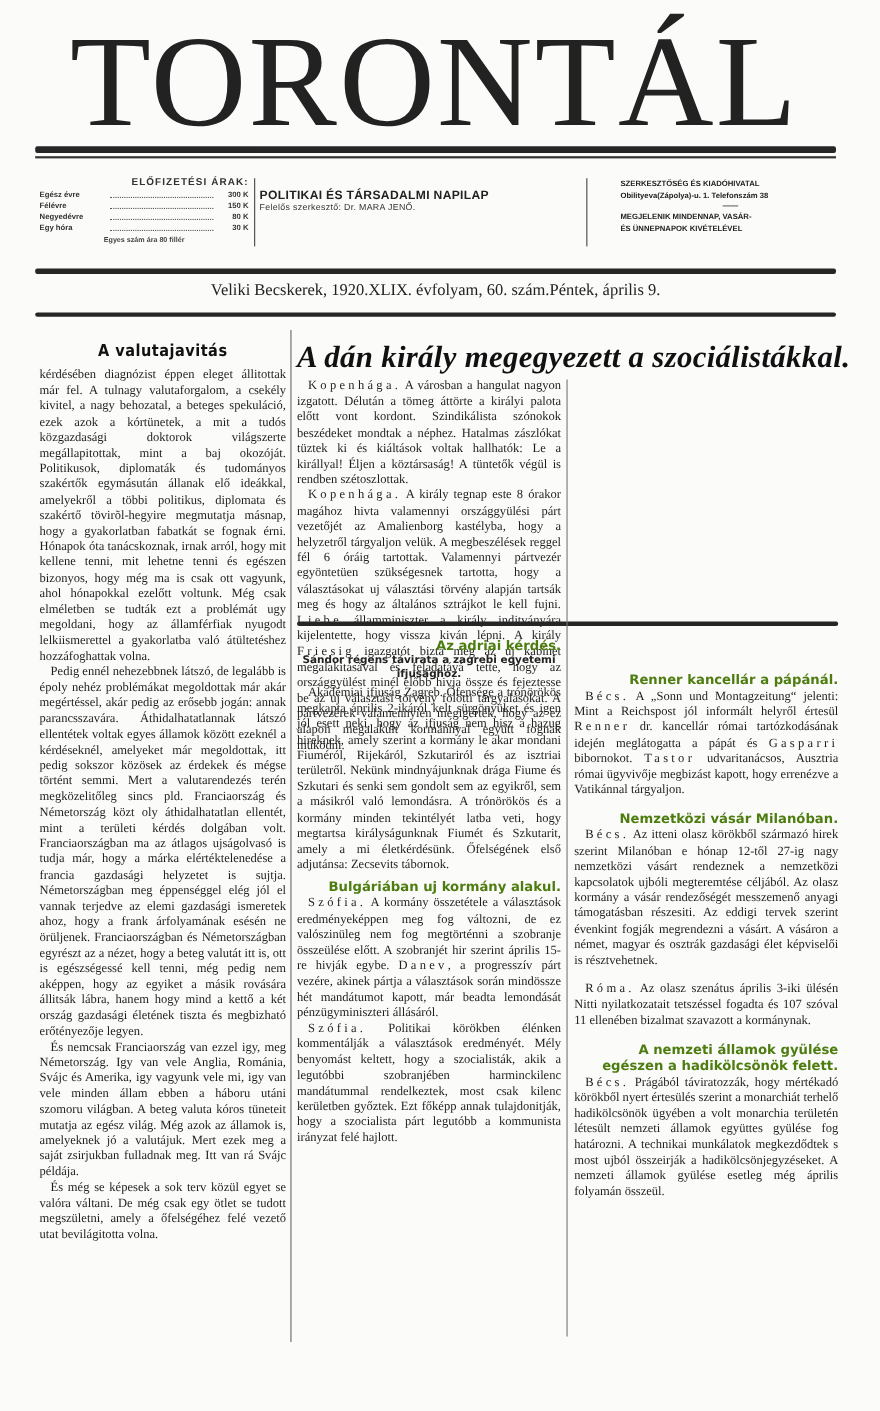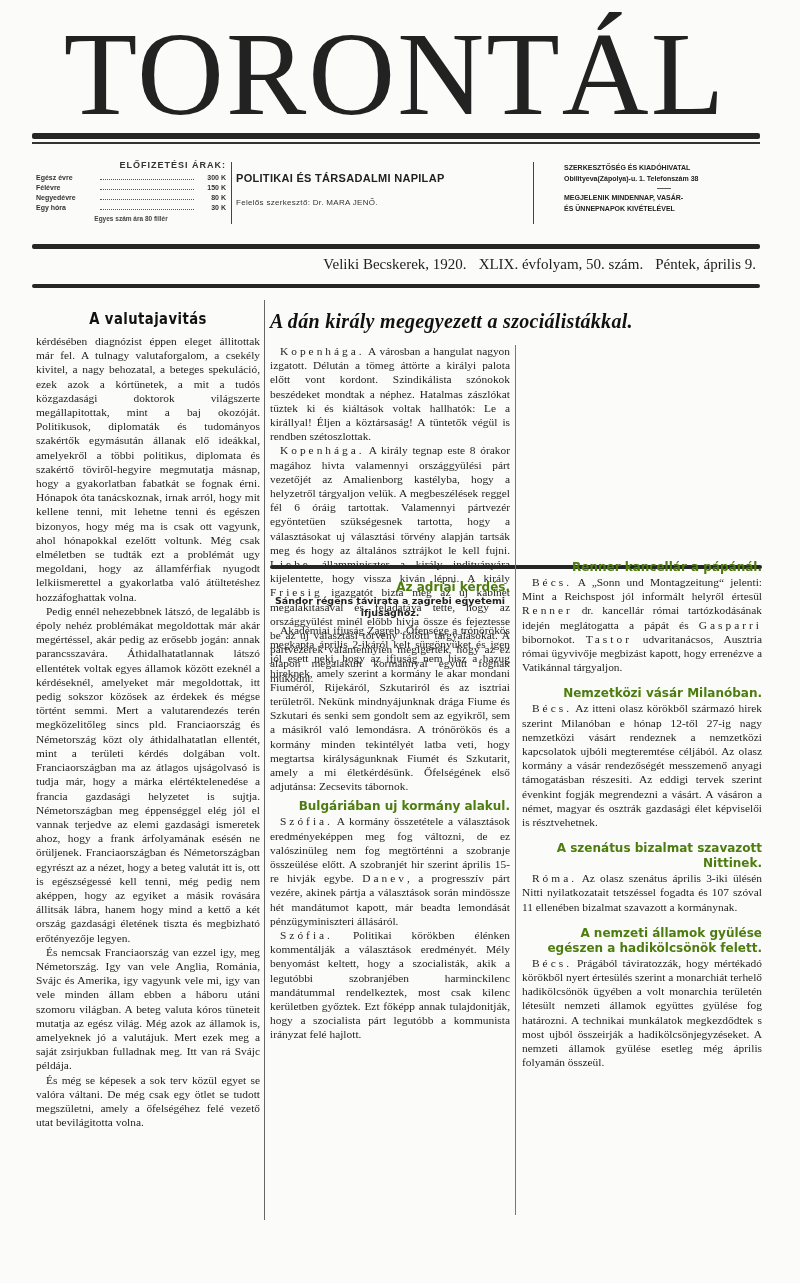--- a/index.html
+++ b/index.html
@@ -17,34 +17,34 @@
   .sub-row { display: flex; font-size: 7px; line-height: 10px; color: #333; font-weight: bold; }
   .sub-row .lbl { width: 60px; }
   .sub-row .dots { flex: 1; border-bottom: 1px dotted #555; margin: 0 4px 3px; }
   .sub-row .val { width: 28px; text-align: right; }
   .sub-note { font-size: 6.5px; text-align: center; color: #444; margin-top: 2px; font-weight: bold; }
 
   .vline { position: absolute; width: 1px; background: #444; }
 
   .center-box { position: absolute; left: 236px; top: 172px; width: 290px; text-align: left; font-family: "Liberation Sans", sans-serif; }
   .center-box .kind { font-size: 11px; font-weight: bold; letter-spacing: 0.3px; color: #222; }
-  .center-box .editor { font-size: 8px; color: #333; margin-top: 14px; letter-spacing: 0.3px; }
+  .center-box .editor { font-size: 8px; color: #333; letter-spacing: 0.3px; }
 
   .right-box { position: absolute; left: 564px; top: 162px; width: 200px; font-family: "Liberation Sans", sans-serif; font-size: 7px; font-weight: bold; color: #222; line-height: 11px; }
   .right-box .dash { text-align: center; line-height: 8px; }
 
-  .dateline { position: absolute; left: 36px; top: 256px; width: 720px; display: flex; justify-content: flex-end; font-family: "Liberation Serif", serif; font-size: 15px; color: #222; gap: 12px; }
+  .dateline { position: absolute; left: 36px; top: 256px; width: 720px; display: flex; justify-content: center; font-family: "Liberation Serif", serif; font-size: 15px; color: #222; }
 
   .col { position: absolute; font-family: "Liberation Serif", serif; font-size: 11.4px; line-height: 14.2px; text-align: justify; color: #1e1e1e; hyphens: auto; }
   .col p { text-indent: 10px; margin-bottom: 0; }
   .col p.noindent { text-indent: 0; }
   .spaced { letter-spacing: 3px; }
 
   .h-valuta { position: absolute; left: 36px; top: 310px; width: 224px; text-align: center; font-family: "DejaVu Sans", sans-serif; font-weight: bold; font-size: 15px; letter-spacing: 0.5px; color: #111; transform: scaleX(0.88); }
-  .h-dan { position: absolute; left: 270px; top: 310px; width: 500px; font-family: "Liberation Serif", serif; font-style: italic; font-weight: bold; font-size: 20px; color: #111; white-space: nowrap; letter-spacing: 0.3px; }
+  .h-dan { position: absolute; left: 270px; top: 310px; width: 500px; font-family: "Liberation Serif", serif; font-style: italic; font-weight: bold; font-size: 28px; color: #111; white-space: nowrap; letter-spacing: 0.3px; }
 
   .section-head { font-family: "DejaVu Sans", sans-serif; font-weight: bold; font-size: 12px; text-align: right; color: #4d7c0f; line-height: 15px; }
   .section-sub { font-family: "DejaVu Sans", sans-serif; font-weight: bold; font-size: 9.5px; text-align: center; color: #222; line-height: 12px; margin-bottom: 4px; }
   .gap { height: 12px; }
 </style>
 </head>
 <body>
 
 <div class="masthead">TORONTÁL</div>
 <div class="rule-thick" style="left:32px; top:133px; width:728px;"></div>
@@ -89,21 +89,21 @@
   <div>Obilityeva(Zápolya)-u. 1. Telefonszám 38</div>
   <div class="dash">——</div>
   <div>MEGJELENIK MINDENNAP, VASÁR-</div>
   <div>ÉS ÜNNEPNAPOK KIVÉTELÉVEL</div>
 </div>
 
 <div class="rule-thick" style="left:32px; top:244px; width:728px; height:5px;"></div>
 
 <div class="dateline">
   <span>Veliki Becskerek, 1920.</span>
-  <span>XLIX. évfolyam, 50. szám.</span>
+  <span>XLIX. évfolyam, 60. szám.</span>
   <span>Péntek, április 9.</span>
 </div>
 <div class="rule-thick" style="left:32px; top:284px; width:728px; height:4px;"></div>
 
 <div class="h-valuta">A valutajavitás</div>
 <div class="col" style="left:36px; top:334px; width:224px;">
   <p class="noindent">kérdésében diagnózist éppen eleget állitottak már fel. A tulnagy valutaforgalom, a csekély kivitel, a nagy behozatal, a beteges spekuláció, ezek azok a kórtünetek, a mit a tudós közgazdasági doktorok világszerte megállapitottak, mint a baj okozóját. Politikusok, diplomaták és tudományos szakértők egymásután állanak elő ideákkal, amelyekről a többi politikus, diplomata és szakértő tövirõl-hegyire megmutatja másnap, hogy a gyakorlatban fabatkát se fognak érni. Hónapok óta tanácskoznak, irnak arról, hogy mit kellene tenni, mit lehetne tenni és egészen bizonyos, hogy még ma is csak ott vagyunk, ahol hónapokkal ezelőtt voltunk. Még csak elméletben se tudták ezt a problémát ugy megoldani, hogy az államférfiak nyugodt lelkiismerettel a gyakorlatba való átültetéshez hozzáfoghattak volna.</p>
   <p>Pedig ennél nehezebbnek látszó, de legalább is époly nehéz problémákat megoldottak már akár megértéssel, akár pedig az erősebb jogán: annak parancsszavára. Áthidalhatatlannak látszó ellentétek voltak egyes államok között ezeknél a kérdéseknél, amelyeket már megoldottak, itt pedig sokszor közösek az érdekek és mégse történt semmi. Mert a valutarendezés terén megközelitőleg sincs pld. Franciaország és Németország közt oly áthidalhatatlan ellentét, mint a területi kérdés dolgában volt. Franciaországban ma az átlagos ujságolvasó is tudja már, hogy a márka elértéktelenedése a francia gazdasági helyzetet is sujtja. Németországban meg éppenséggel elég jól el vannak terjedve az elemi gazdasági ismeretek ahoz, hogy a frank árfolyamának esésén ne örüljenek. Franciaországban és Németországban egyrészt az a nézet, hogy a beteg valutát itt is, ott is egészségessé kell tenni, még pedig nem aképpen, hogy az egyiket a másik rovására állitsák lábra, hanem hogy mind a kettő a két ország gazdasági életének tiszta és megbizható erőtényezője legyen.</p>
   <p>És nemcsak Franciaország van ezzel igy, meg Németország. Igy van vele Anglia, Románia, Svájc és Amerika, igy vagyunk vele mi, igy van vele minden állam ebben a háboru utáni szomoru világban. A beteg valuta kóros tüneteit mutatja az egész világ. Még azok az államok is, amelyeknek jó a valutájuk. Mert ezek meg a saját zsirjukban fulladnak meg. Itt van rá Svájc példája.</p>
   <p>És még se képesek a sok terv közül egyet se valóra váltani. De még csak egy ötlet se tudott megszületni, amely a őfelségéhez felé vezető utat bevilágitotta volna.</p>
@@ -125,25 +125,24 @@
   <div class="section-sub">Sándor régens távirata a zagrebi egyetemi ifjusághoz.</div>
   <p>Akadémiai ifjuság Zagreb. Őfensége a trónörökös megkapta április 2-ikáról kelt sürgönyüket és igen jól esett neki, hogy az ifjuság nem hisz a hazug hireknek, amely szerint a kormány le akar mondani Fiuméról, Rijekáról, Szkutariról és az isztriai területről. Nekünk mindnyájunknak drága Fiume és Szkutari és senki sem gondolt sem az egyikről, sem a másikról való lemondásra. A trónörökös és a kormány minden tekintélyét latba veti, hogy megtartsa királyságunknak Fiumét és Szkutarit, amely a mi életkérdésünk. Őfelségének első adjutánsa: Zecsevits tábornok.</p>
   <div style="height:6px"></div>
   <div class="section-head">Bulgáriában uj kormány alakul.</div>
   <p><span class="spaced">Szófia.</span><span> A kormány összetétele a választások eredményeképpen meg fog változni, de ez valószinüleg nem fog megtörténni a szobranje összeülése előtt. A szobranjét hir szerint április 15-re hivják egybe. </span><span class="spaced">Danev</span><span>, a progresszív párt vezére, akinek pártja a választások során mindössze hét mandátumot kapott, már beadta lemondását pénzügyminiszteri állásáról.</span></p>
   <p><span class="spaced">Szófia.</span><span> Politikai körökben élénken kommentálják a választások eredményét. Mély benyomást keltett, hogy a szocialisták, akik a legutóbbi szobranjében harminckilenc mandátummal rendelkeztek, most csak kilenc kerületben győztek. Ezt főképp annak tulajdonitják, hogy a szocialista párt legutóbb a kommunista irányzat felé hajlott.</span></p>
 </div>
 
 <div class="vline" style="left:515px; top:345px; height:870px; background:#777;"></div>
 
-<div class="col" style="left:522px; top:560px; width:240px;">
+<div class="col" style="left:522px; top:611px; width:240px;">
   <div class="section-head">Renner kancellár a pápánál.</div>
   <p><span class="spaced">Bécs.</span><span> A „Sonn und Montagzeitung“ jelenti: Mint a Reichspost jól informált helyről értesül </span><span class="spaced">Renner</span><span> dr. kancellár római tartózkodásának idején meglátogatta a pápát és </span><span class="spaced">Gasparri</span><span> bibornokot. </span><span class="spaced">Tastor</span><span> udvaritanácsos, Ausztria római ügyvivője megbizást kapott, hogy errenézve a Vatikánnal tárgyaljon.</span></p>
   <div class="gap"></div>
   <div class="section-head">Nemzetközi vásár Milanóban.</div>
   <p><span class="spaced">Bécs.</span><span> Az itteni olasz körökből származó hirek szerint Milanóban e hónap 12-től 27-ig nagy nemzetközi vásárt rendeznek a nemzetközi kapcsolatok ujbóli megteremtése céljából. Az olasz kormány a vásár rendezőségét messzemenő anyagi támogatásban részesiti. Az eddigi tervek szerint évenkint fogják megrendezni a vásárt. A vásáron a német, magyar és osztrák gazdasági élet képviselői is résztvehetnek.</span></p>
   <div class="gap"></div>
-  <div class="section-head">A szenátus bizalmat szavazott Nittinek.</div>
   <p><span class="spaced">Róma.</span><span> Az olasz szenátus április 3-iki ülésén Nitti nyilatkozatait tetszéssel fogadta és 107 szóval 11 ellenében bizalmat szavazott a kormánynak.</span></p>
   <div class="gap"></div>
   <div class="section-head">A nemzeti államok gyülése egészen a hadikölcsönök felett.</div>
   <p><span class="spaced">Bécs.</span><span> Prágából táviratozzák, hogy mértékadó körökből nyert értesülés szerint a monarchiát terhelő hadikölcsönök ügyében a volt monarchia területén létesült nemzeti államok együttes gyülése fog határozni. A technikai munkálatok megkezdődtek s most ujból összeirják a hadikölcsönjegyzéseket. A nemzeti államok gyülése esetleg még április folyamán összeül.</span></p>
 </div>
 
 </body></html>

